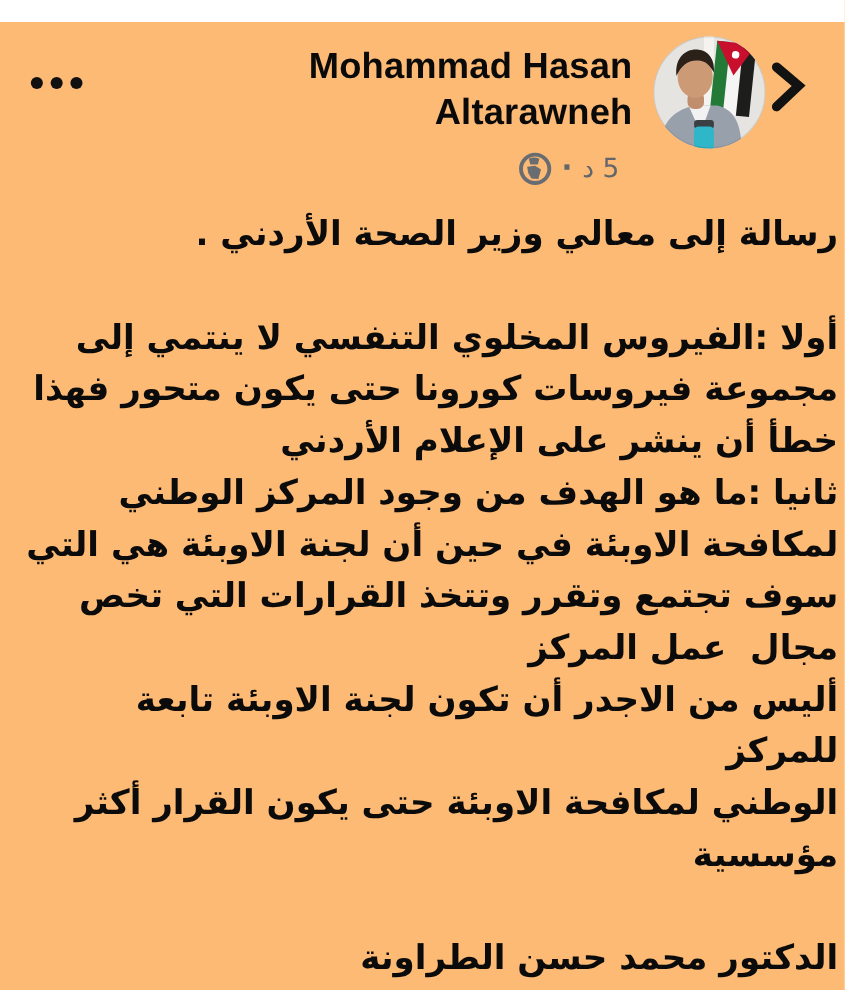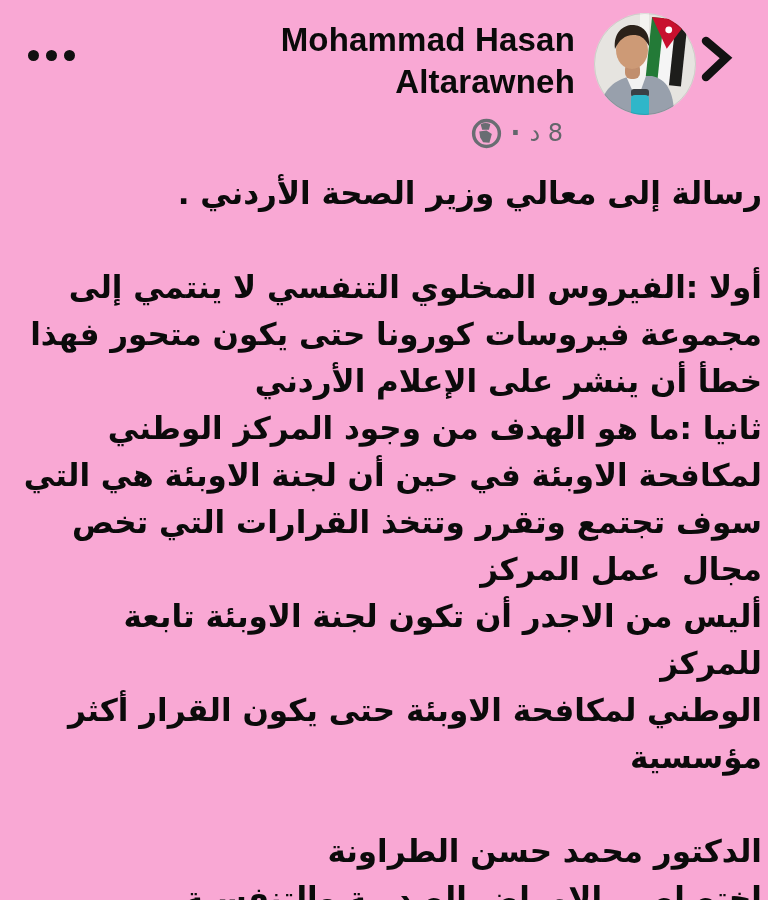--- a/index.html
+++ b/index.html
@@ -3,21 +3,21 @@
 <meta charset="utf-8">
 <style>
   html, body { margin: 0; padding: 0; }
   body {
     width: 768px; height: 900px;
     background: #ffffff;
     font-family: "DejaVu Sans", sans-serif;
     overflow: hidden;
     position: relative;
   }
-  .screen { position: absolute; inset: 0; background: #f9a8d4; }
+  .screen { position: absolute; inset: 0; background: #fdba74; margin-top: 20px; }
 
   
   .more-btn {
     position: absolute; left: 26px; top: 48px;
     display: flex; gap: 7px; align-items: center;
     cursor: pointer; padding: 2px;
   }
   .more-btn .dot {
     width: 11px; height: 11px; border-radius: 50%;
     background: #101010;
@@ -108,21 +108,21 @@
     </svg>
   </div>
 
   <div class="next-btn">
     <svg width="38" height="46" viewBox="0 0 38 46">
       <path d="M8 5 L28 22 L8 41" fill="none" stroke="#121212" stroke-width="8.5" stroke-linecap="round" stroke-linejoin="miter"></path>
     </svg>
   </div>
 
   <div class="meta-row">
-    <span class="meta-time">8 د</span>
+    <span class="meta-time">5 د</span>
     <span class="meta-sep">·</span>
     <svg class="globe-icon" viewBox="0 0 32 32">
       <circle cx="16" cy="16" r="13.3" fill="none" stroke="#696d72" stroke-width="3.6"></circle>
       <path d="M10 6.5 Q15 4 20 6.5 L18.5 12 L11.5 12 Z" fill="#696d72"></path>
       <path d="M8.5 14 L16 13 L21.5 16.5 L19 25.5 L12.5 25 L9.5 20 Z" fill="#696d72"></path>
     </svg>
   </div>
 
   <div class="post-text">رسالة إلى معالي وزير الصحة الأردني .
 

